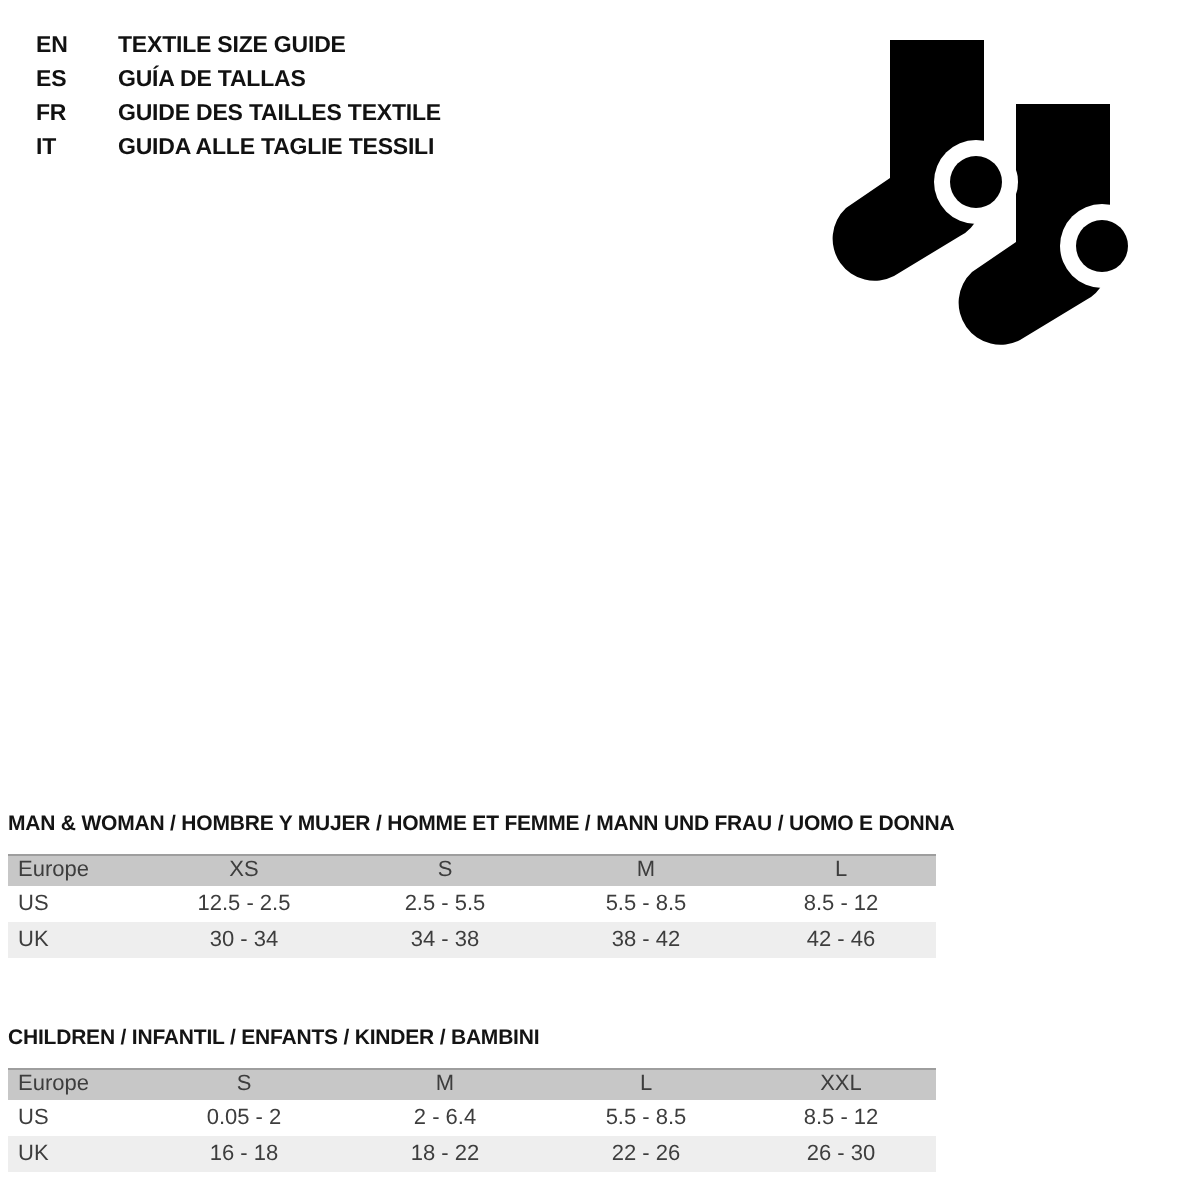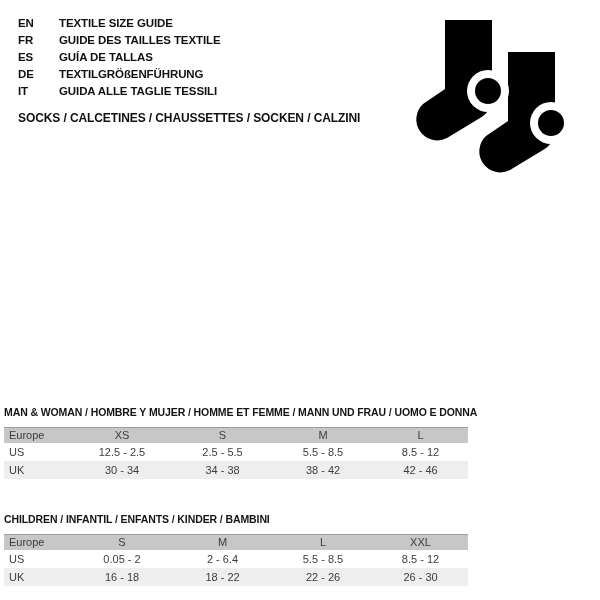--- a/index.html
+++ b/index.html
@@ -56,38 +56,33 @@
 <body style="--icon-color: #000000; --text: #111111; --table-text: #3d3d3d; --header-row-bg: #c7c7c7; --alt-row-bg: #eeeeee; --border: #9e9e9e;">
 
 <div class="canvas">
 
   <div class="lang-list">
     <div class="lang-row">
       <span class="lang-code">EN</span>
       <span class="lang-label">TEXTILE SIZE GUIDE</span>
     </div>
     <div class="lang-row">
-      <span class="lang-code">FR</span>
-      <span class="lang-label">GUIDE DES TAILLES TEXTILE</span>
-    </div>
-    <div class="lang-row">
       <span class="lang-code">ES</span>
       <span class="lang-label">GUÍA DE TALLAS</span>
     </div>
     <div class="lang-row">
-      <span class="lang-code">DE</span>
-      <span class="lang-label">TEXTILGRÖßENFÜHRUNG</span>
+      <span class="lang-code">FR</span>
+      <span class="lang-label">GUIDE DES TAILLES TEXTILE</span>
     </div>
     <div class="lang-row">
       <span class="lang-code">IT</span>
       <span class="lang-label">GUIDA ALLE TAGLIE TESSILI</span>
     </div>
   </div>
 
-  <div class="category-line">SOCKS / CALCETINES / CHAUSSETTES / SOCKEN / CALZINI</div>
 
   <svg class="socks-icon" width="180" height="170" viewBox="0 0 180 170" aria-hidden="true">
     <path fill="currentColor" transform="translate(15,10)" d="M35,0 H82 V72 Q82,92 70,98 L37,118 A21,21 0 0 1 13,84 L35,69 Z"></path>
     <path fill="currentColor" transform="translate(78,42)" d="M35,0 H82 V72 Q82,92 70,98 L37,118 A21,21 0 0 1 13,84 L35,69 Z"></path>
     <circle cx="93" cy="81" r="21" fill="#ffffff"></circle>
     <circle cx="93" cy="81" r="13" fill="currentColor"></circle>
     <circle cx="156" cy="113" r="21" fill="#ffffff"></circle>
     <circle cx="156" cy="113" r="13" fill="currentColor"></circle>
   </svg>
 

